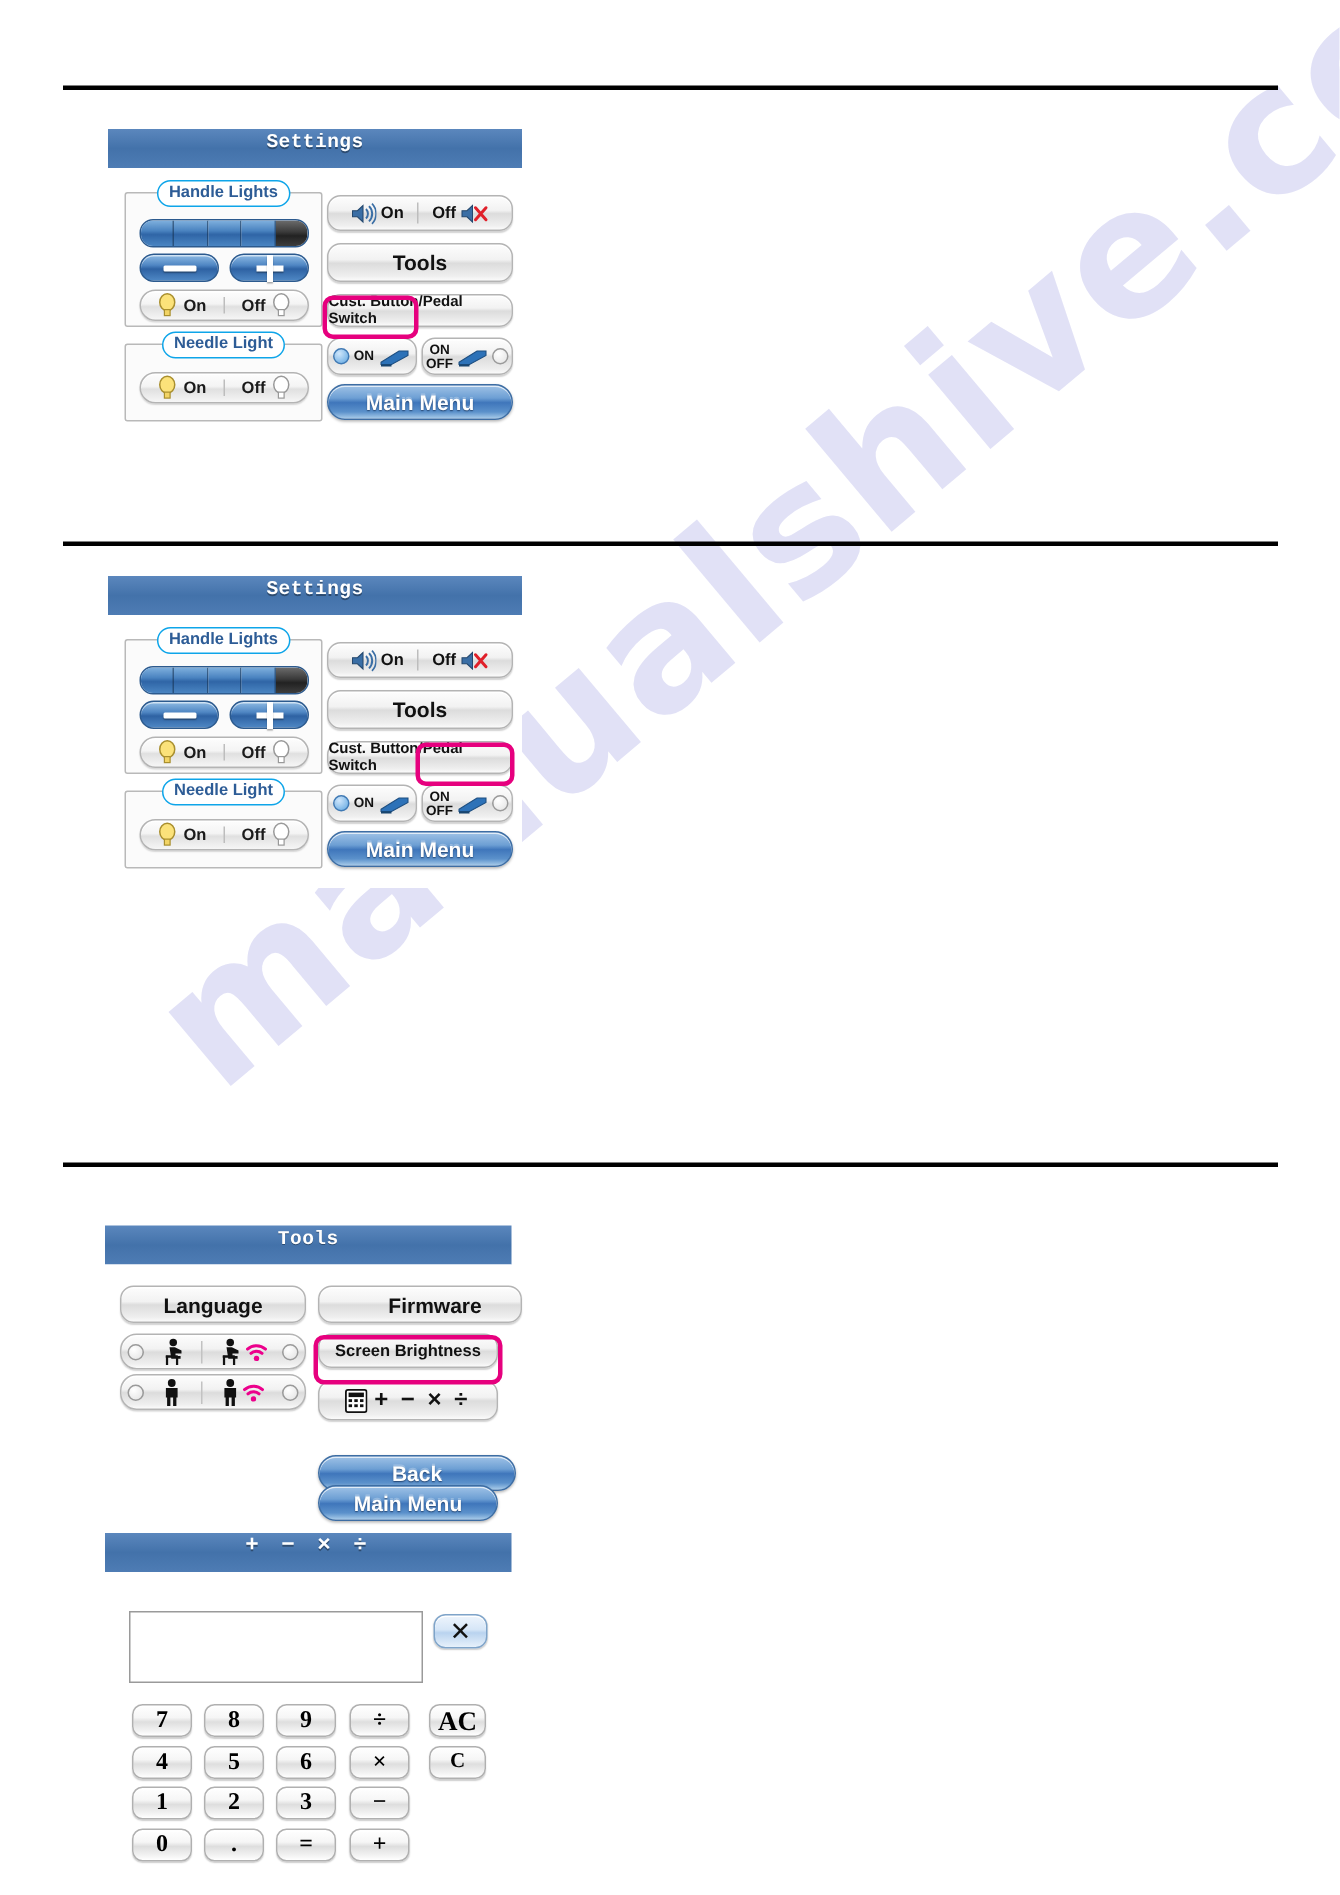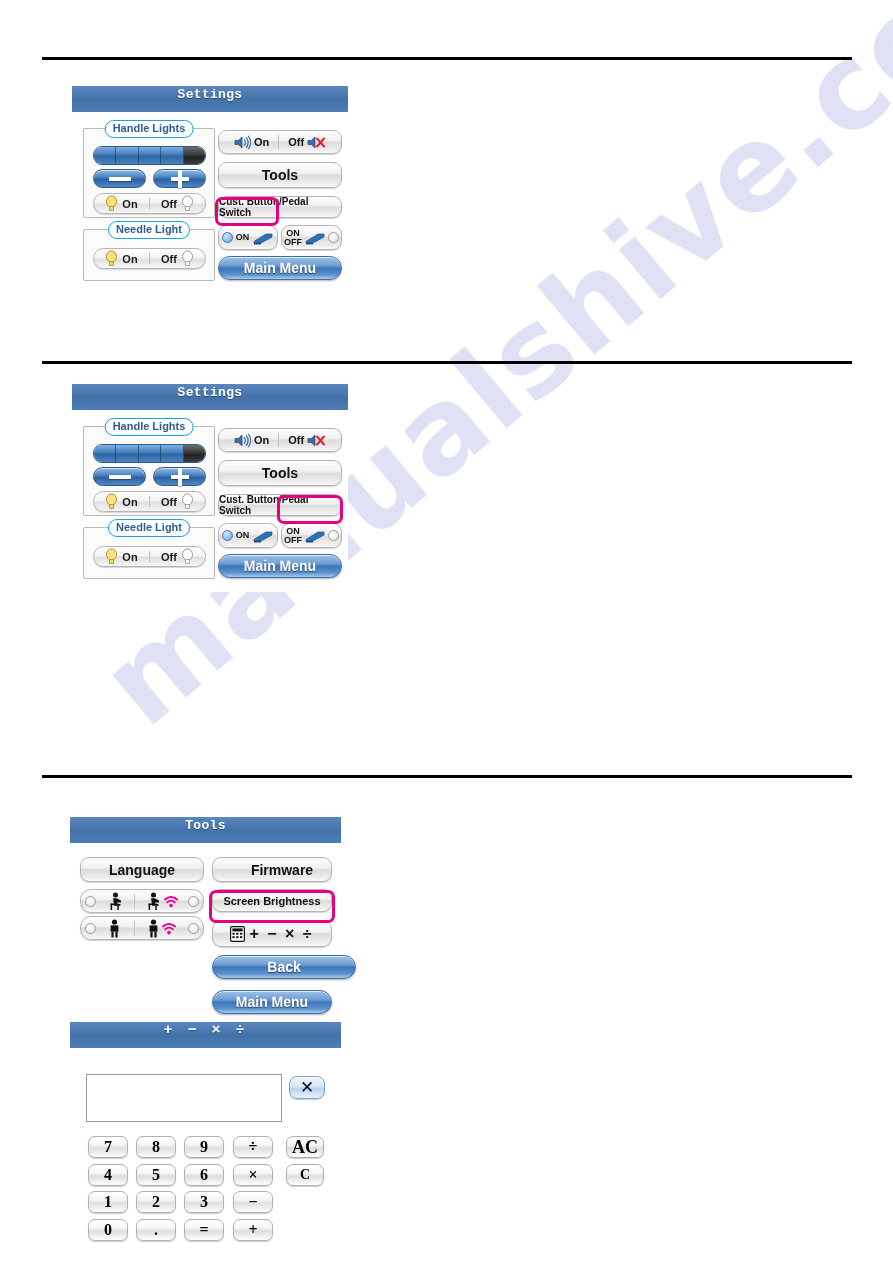--- a/index.html
+++ b/index.html
@@ -420,39 +420,39 @@
           <svg width="16" height="15" viewBox="0 0 16 15">
             <path d="M2 5.4a9 9 0 0 1 12 0" stroke="#ec008c" stroke-width="2" fill="none" stroke-linecap="round"></path>
             <path d="M4.3 8.2a5.6 5.6 0 0 1 7.4 0" stroke="#ec008c" stroke-width="2" fill="none" stroke-linecap="round"></path>
             <circle cx="8" cy="11.6" r="1.8" fill="#ec008c"></circle>
           </svg>
         </span>
         <span class="radio"></span>
       </div>
 
 
-      <div class="gbtn" style="position:absolute;left:142px;top:14px;width:120px;height:25px;font-size:14px;padding-left:20px;">Firmware</div>
+      <div class="gbtn" style="position:absolute;left:142px;top:14px;width:136px;height:25px;font-size:14px;padding-left:20px;">Firmware</div>
 
       <div class="gbtn" style="position:absolute;left:142px;top:46px;width:120px;height:23px;font-size:11px;">Screen Brightness</div>
 
       <div class="gbtn" style="position:absolute;left:142px;top:77px;width:120px;height:27px;gap:4px;">
         <svg width="15" height="16" viewBox="0 0 15 16">
           <rect x=".6" y=".6" width="13.8" height="14.8" rx="1.4" fill="#fff" stroke="#111" stroke-width="1.2"></rect>
           <rect x="2.4" y="2.4" width="10.2" height="3" fill="#111"></rect>
           <rect x="2.4" y="6.8" width="2.3" height="1.9" fill="#111"></rect>
           <rect x="6.2" y="6.8" width="2.3" height="1.9" fill="#111"></rect>
           <rect x="10" y="6.8" width="2.3" height="1.9" fill="#111"></rect>
           <rect x="2.4" y="10.2" width="2.3" height="1.9" fill="#111"></rect>
           <rect x="6.2" y="10.2" width="2.3" height="1.9" fill="#111"></rect>
           <rect x="10" y="10.2" width="2.3" height="1.9" fill="#111"></rect>
         </svg>
         <span style="font-size:16px;letter-spacing:2px;">+ − × ÷</span>
       </div>
 
-      <div class="bluebtn" style="position:absolute;left:142px;top:112px;width:144px;height:24px;font-size:14px;">Back</div>
+      <div class="bluebtn" style="position:absolute;left:142px;top:127px;width:132px;height:24px;font-size:14px;">Back</div>
 
       <div class="bluebtn" style="position:absolute;left:142px;top:147px;width:120px;height:24px;font-size:14px;">Main Menu</div>
     </div>
   </div>
   <div class="hl" style="left:209px;top:890px;width:126px;height:33px;"></div>
 
   <div class="device" style="left:70px;top:1022px;width:271px;height:200px;">
 
     <div class="titlebar" style="font-size:15px;letter-spacing:3px;">+ − × ÷</div>
 

